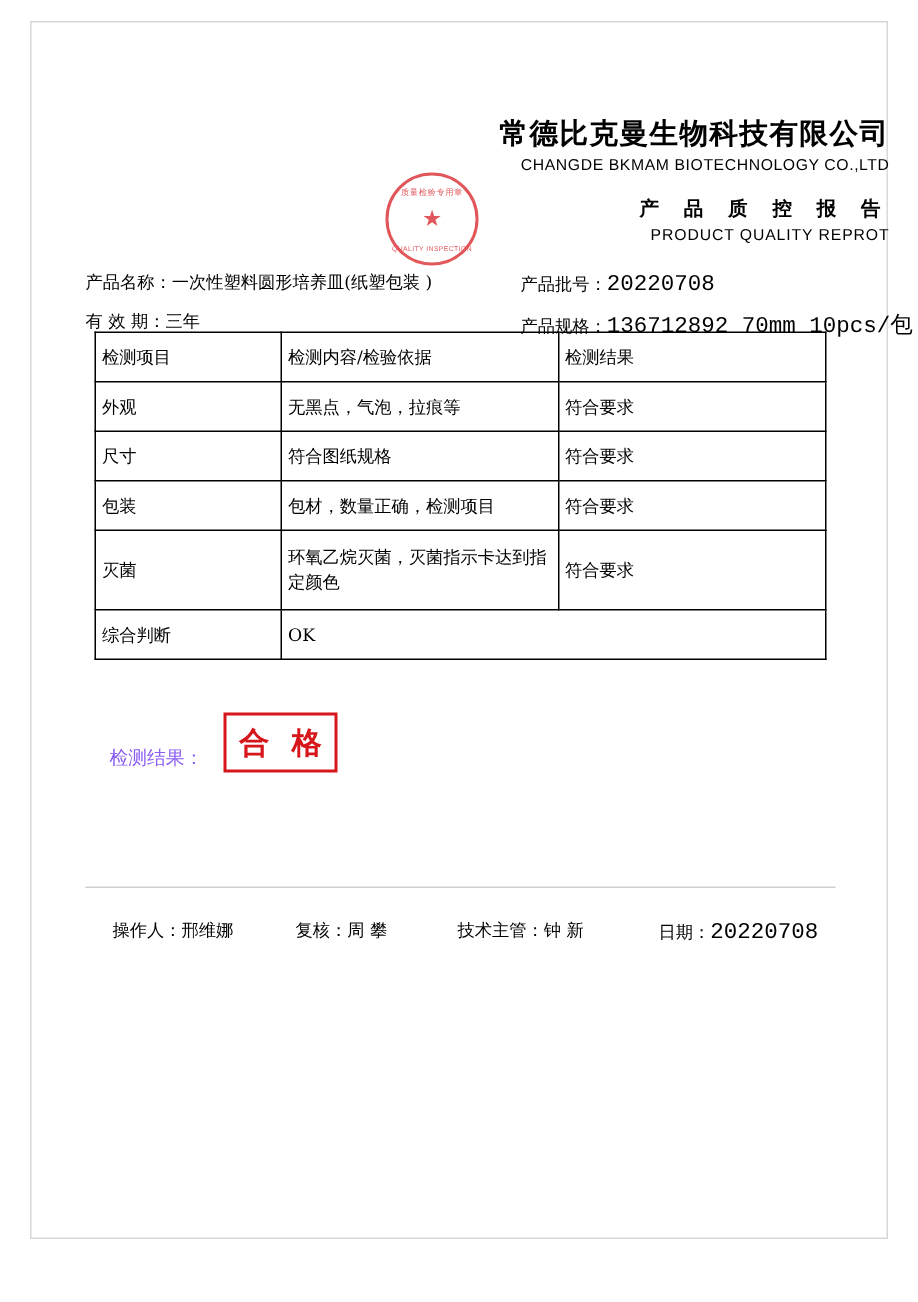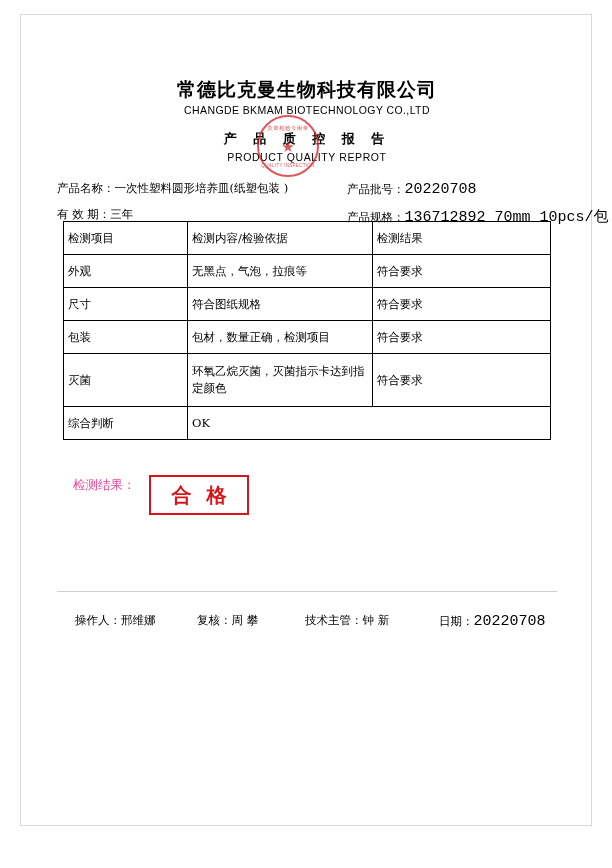--- a/index.html
+++ b/index.html
@@ -30,21 +30,21 @@
     box-sizing: border-box;
     background: #ffffff;
   }
 
   
   .header {
     position: absolute;
     left: 0;
     top: 62px;
     width: 572px;
-    text-align: center;
+    text-align: right;
   }
   .company-cn {
     font-family: "DejaVu Serif", serif;
     font-weight: bold;
     font-size: 19px;
     letter-spacing: 1px;
     color: #000;
     line-height: 24px;
   }
   .company-en {
@@ -163,30 +163,30 @@
   table.qc .c1 { width: 186px; }
   table.qc .c2 { width: 180px; }
   table.qc tr.h td { height: 20px; }
   table.qc tr.tall td { height: 40px; }
   .cell-2line { line-height: 17px; }
 
   
   .result-label {
     position: absolute;
     left: 52px;
-    top: 462px;
+    top: 482px;
     font-family: "DejaVu Serif", serif;
     font-size: 12.5px;
-    color: #ec4899;
+    color: #8b5cf6;
   }
   .result-box {
     position: absolute;
     left: 128px;
     top: 460px;
-    width: 100px;
+    width: 76px;
     height: 40px;
     border: 2px solid #d6161b;
     box-sizing: border-box;
     display: flex;
     align-items: center;
     justify-content: center;
   }
   .result-text {
     font-family: "DejaVu Serif", serif;
     font-weight: bold;

